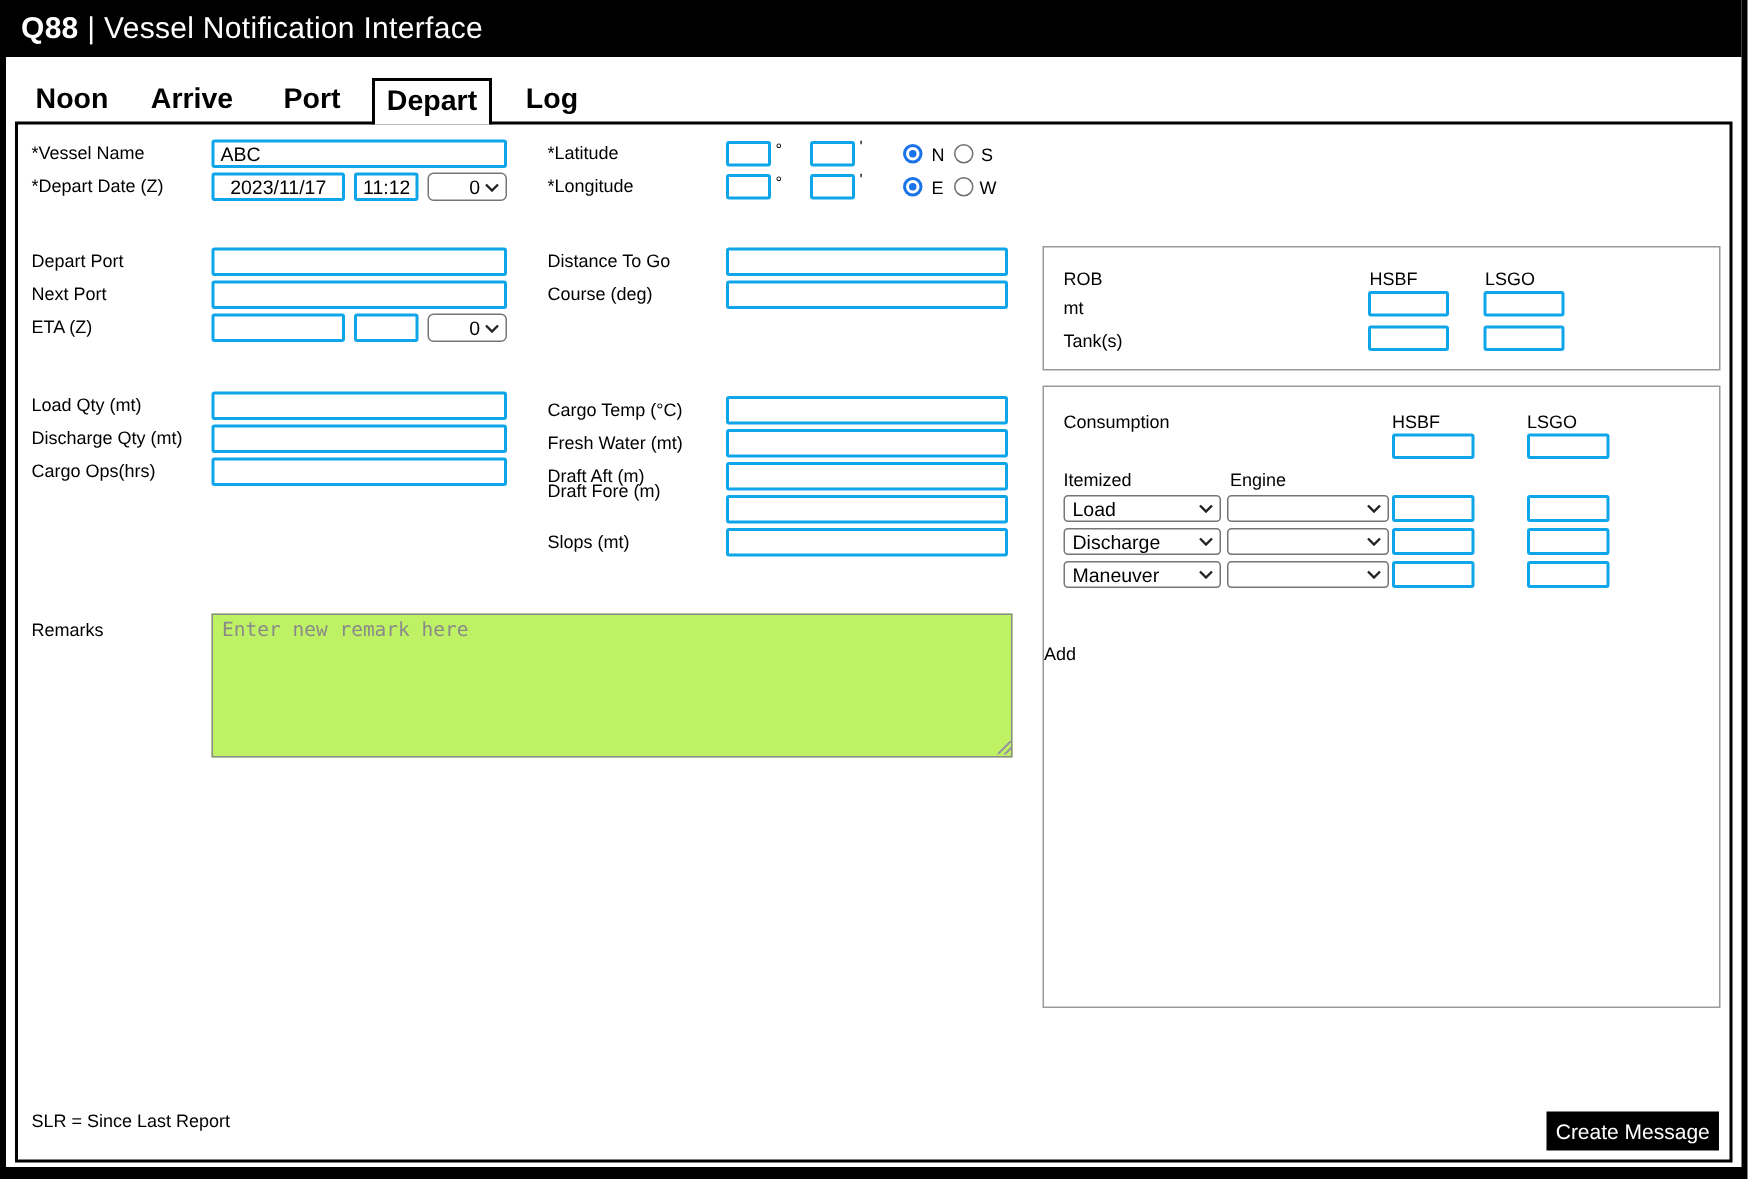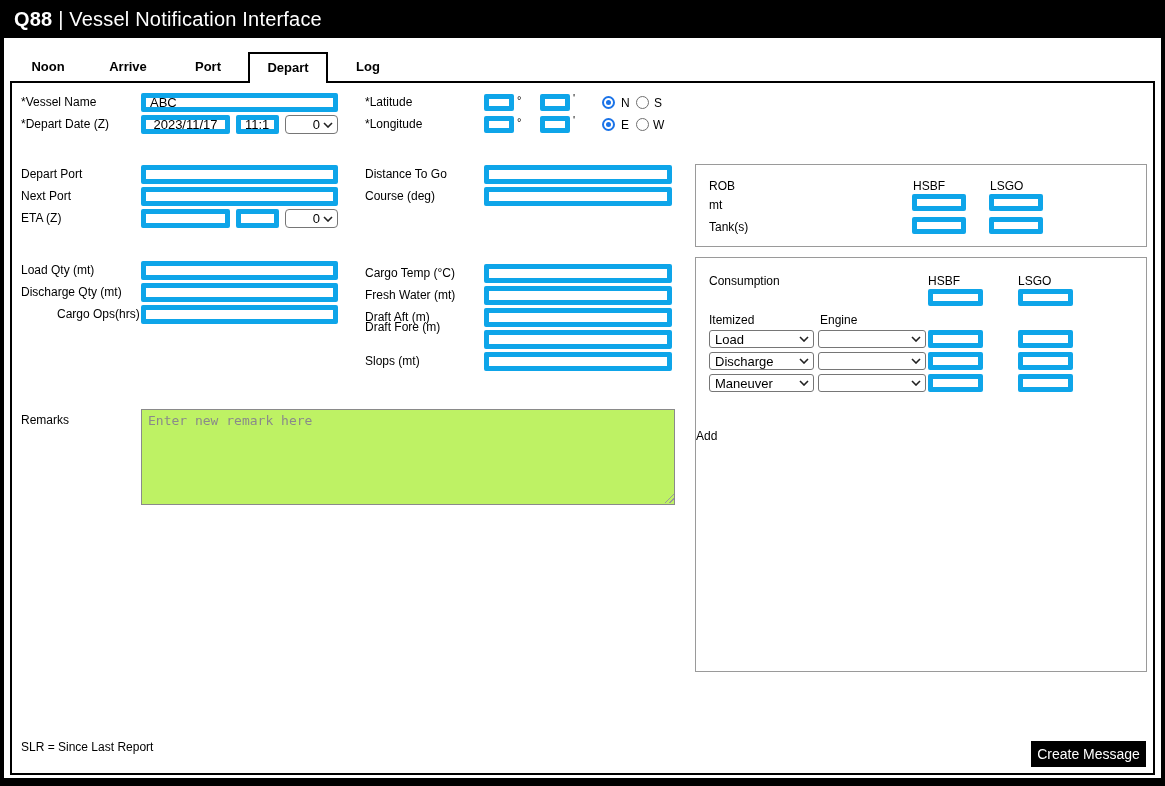--- a/index.html
+++ b/index.html
@@ -7,30 +7,30 @@
   .screen { position:relative; width:1165px; height:786px; background:#000; overflow:hidden; }
   .page { position:absolute; left:4px; top:0; width:1157px; height:778px; background:#fff; }
 
   
   .appbar { position:absolute; left:0; top:0; width:100%; height:38px; background:#000; color:#fff;
             padding:8px 0 0 10px; font-size:20px; letter-spacing:.2px; }
   .appbar .brand { font-weight:bold; }
 
   
   .tab { position:absolute; top:52px; width:80px; height:29px; line-height:29px; text-align:center;
-         font-size:13px; font-weight:bold; color:#000; cursor:pointer; z-index:1; }
+         font-size:19px; font-weight:bold; color:#000; cursor:pointer; z-index:1; }
   .tab.active { height:31px; line-height:27px; background:#fff; border:2px solid #000; border-bottom:none; z-index:3; }
 
   
   .contentbox { position:absolute; left:6px; top:81px; width:1145px; height:694px;
                 border:2px solid #000; background:#fff; z-index:2; }
   .inner { position:absolute; left:0; top:0; width:1141px; height:690px; }
 
   .lbl { position:absolute; font-size:12px; line-height:13px; color:#000; white-space:nowrap; }
-  .ti  { position:absolute; height:19px; border:5px solid #0ea5e9; border-radius:2px; background:#fff;
+  .ti  { position:absolute; height:19px; border:2px solid #0ea5e9; border-radius:2px; background:#fff;
          padding:0 4px; font-size:13px; font-family:inherit; color:#000; }
   .ti.center { text-align:center; }
   .ti.tiny { height:17px; padding:0 2px; }
   .ti.cell { height:17px; border-radius:2px; }
   .sym { position:absolute; font-size:11px; color:#000; }
 
   .sel { position:absolute; height:19px; border:1px solid #767676; border-radius:4px; background:#fff;
          display:flex; align-items:center; padding:0 4px 0 5px; font-size:13px; cursor:pointer; }
   .sel .val { flex:1; white-space:nowrap; overflow:hidden; }
   .sel.right .val { text-align:right; margin-right:3px; }
@@ -134,21 +134,21 @@
 
         <span class="lbl" style="left:353px;top:85px;">Distance To Go</span>
         <input class="ti" style="left: 472px; top: 82px; width: 188px;" value="">
         <span class="lbl" style="left:353px;top:107px;">Course (deg)</span>
         <input class="ti" style="left: 472px; top: 104px; width: 188px;" value="">
 
         <span class="lbl" style="left:9px;top:181px;">Load Qty (mt)</span>
         <input class="ti" style="left: 129px; top: 178px; width: 197px;" value="">
         <span class="lbl" style="left:9px;top:203px;">Discharge Qty (mt)</span>
         <input class="ti" style="left: 129px; top: 200px; width: 197px;" value="">
-        <span class="lbl" style="left:9px;top:225px;margin-left:36px;">Cargo Ops(hrs)</span>
+        <span class="lbl" style="left:9px;top:225px;">Cargo Ops(hrs)</span>
         <input class="ti" style="left: 129px; top: 222px; width: 197px;" value="">
 
         <span class="lbl" style="left:353px;top:184px;">Cargo Temp (°C)</span>
         <input class="ti" style="left: 472px; top: 181px; width: 188px;" value="">
         <span class="lbl" style="left:353px;top:206px;">Fresh Water (mt)</span>
         <input class="ti" style="left: 472px; top: 203px; width: 188px;" value="">
         <span class="lbl" style="left:353px;top:228px;">Draft Aft (m)</span>
         <input class="ti" style="left: 472px; top: 225px; width: 188px;" value="">
         <span class="lbl" style="left:353px;top:238px;">Draft Fore (m)</span>
         <input class="ti" style="left: 472px; top: 247px; width: 188px;" value="">

